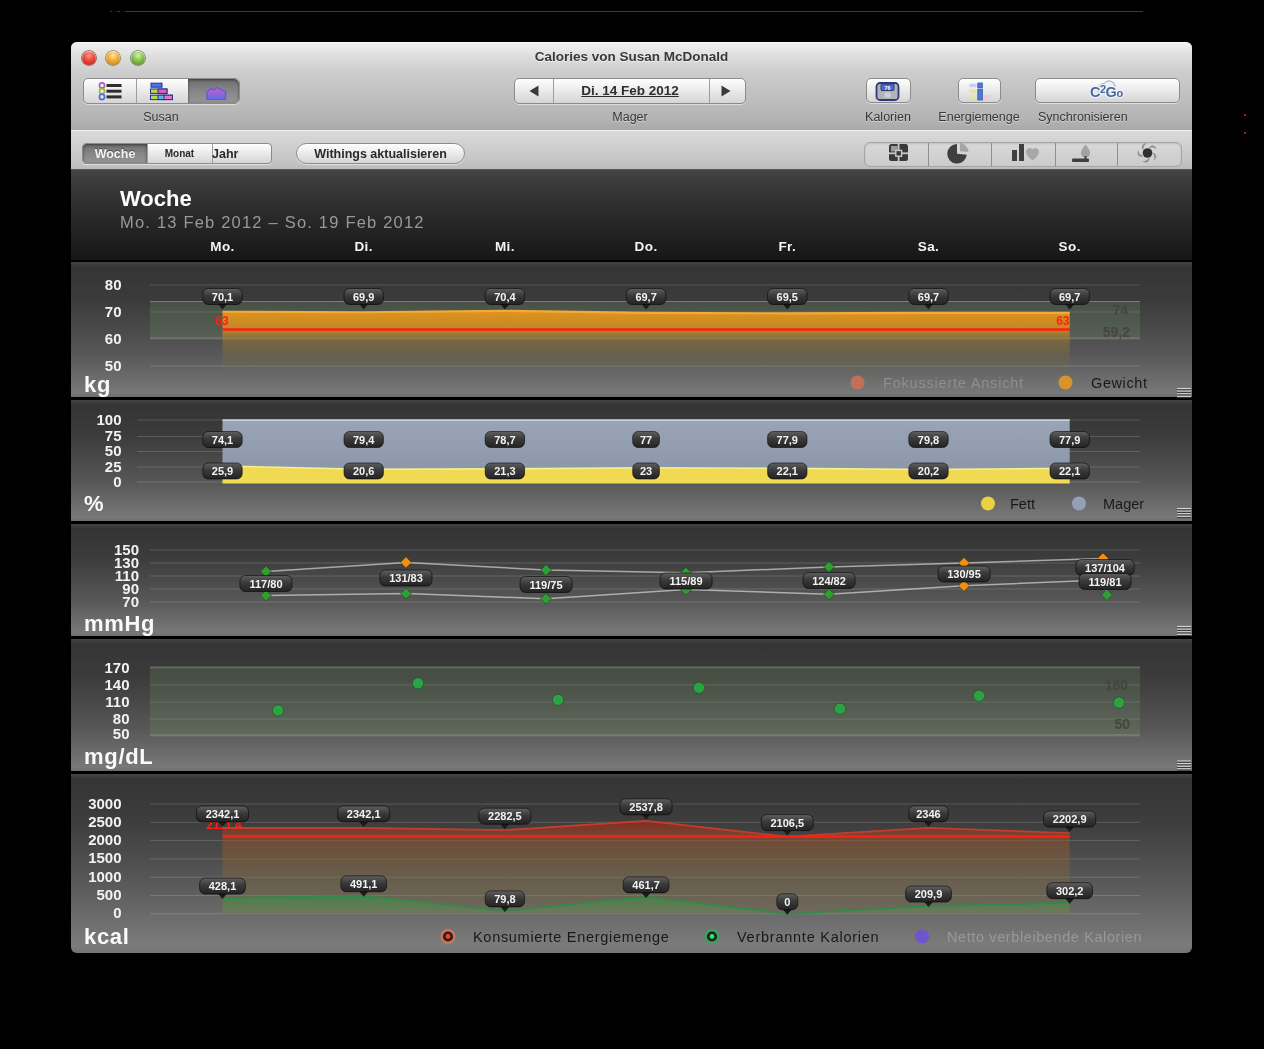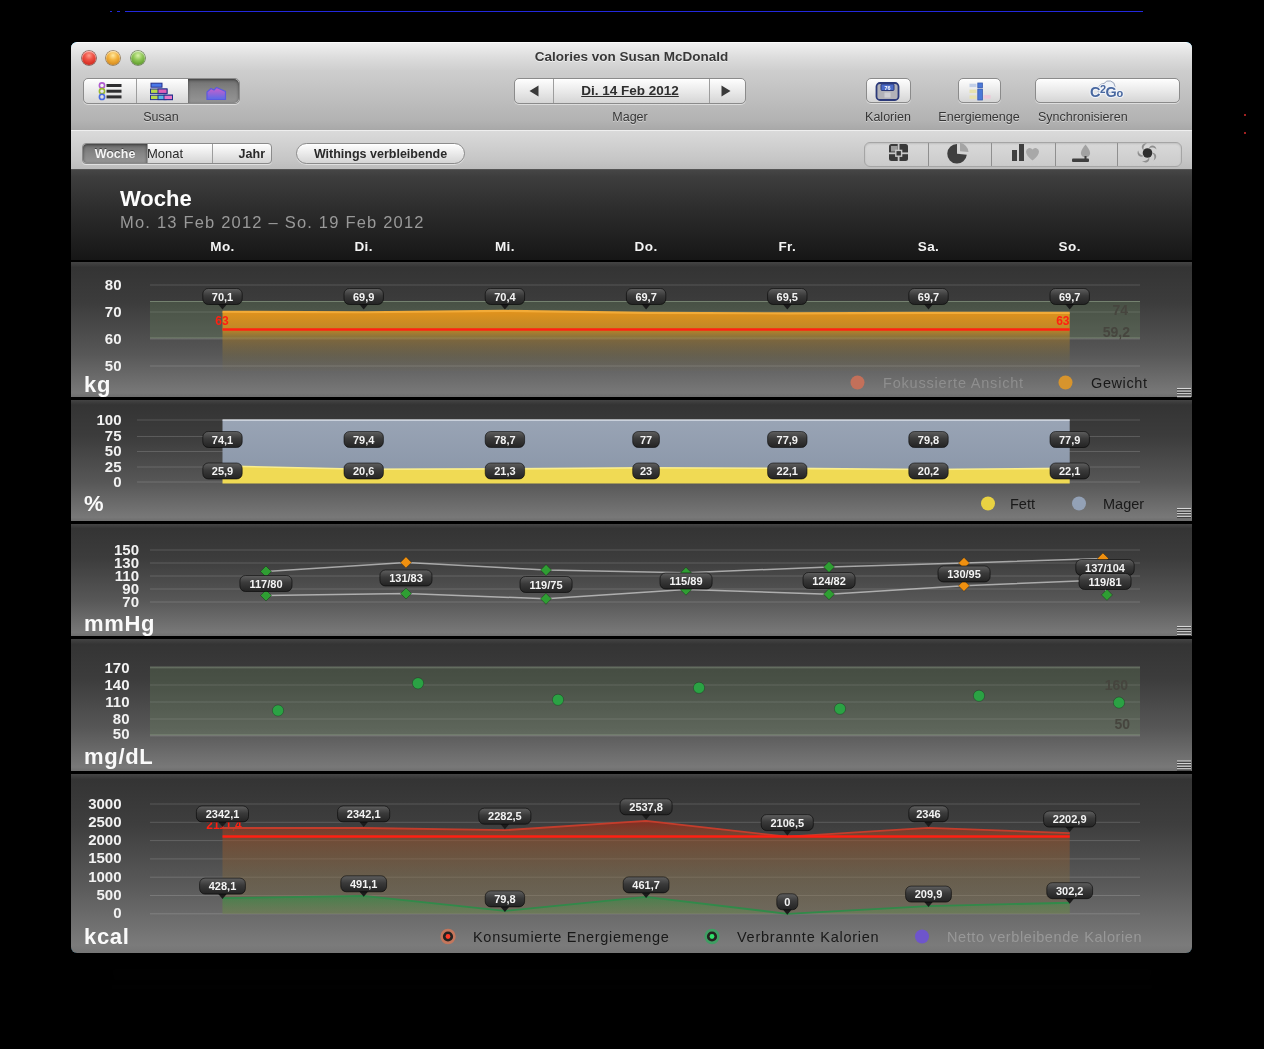--- a/index.html
+++ b/index.html
@@ -76,24 +76,24 @@
       <div class="tblabel" style="left:838px;top:40px;width:140px;text-align:center;">Energiemenge</div>
       <div class="btn" style="left:964px;top:8px;width:145px;height:25px;"></div>
       <div class="tblabel" style="left:967px;top:40px;width:140px;text-align:left;">Synchronisieren</div>
     </div>
     <div id="toolbar2">
       <div class="btn" style="left:11px;top:12px;width:190px;height:21px;border-radius:4px;">
         <div class="seldark" style="position:absolute;left:0;top:0;width:64px;bottom:0;border-radius:4px 0 0 4px;"></div>
         <div class="segline" style="left:64px"></div>
           <div class="segline" style="left:129px"></div>
         <div style="position:absolute;left:0;top:0;width:64px;text-align:center;font-size:12.5px;font-weight:bold;color:#f5f5f5;line-height:20px;text-shadow:0 -1px 0 rgba(0,0,0,0.45);">Woche</div>
-        <div style="position:absolute;left:64px;top:0;width:65px;text-align:left;font-size:13px;font-weight:normal;color:#2a2a2a;line-height:20px;">Monat</div>
-        <div style="position:absolute;left:121px;top:0;width:61px;text-align:right;font-size:12.5px;font-weight:bold;color:#2a2a2a;line-height:20px;">Jahr</div>
+        <div style="position:absolute;left:64px;top:0;width:65px;text-align:center;font-size:10px;font-weight:bold;color:#2a2a2a;line-height:20px;">Monat</div>
+        <div style="position:absolute;left:129px;top:0;width:61px;text-align:left;font-size:12.5px;font-weight:bold;color:#2a2a2a;line-height:20px;">Jahr</div>
       </div>
-      <div class="btn" style="left:225px;top:12px;width:169px;height:21px;border-radius:11px;text-align:center;font-size:12.5px;font-weight:bold;color:#2a2a2a;line-height:20px;">Withings verbleibende</div>
+      <div class="btn" style="left:225px;top:12px;width:169px;height:21px;border-radius:11px;text-align:center;font-size:12.5px;font-weight:bold;color:#2a2a2a;line-height:20px;">Withings aktualisieren</div>
       <div class="btn" style="left:793px;top:11px;width:318px;height:25px;border-radius:6px;background:linear-gradient(#d9d9d9,#cbcbcb);border-color:#a5a5a5;box-shadow:inset 0 1px 2px rgba(0,0,0,0.12);">
         <div class="segline" style="left:63px;background:#8f8f8f"></div>
         <div class="segline" style="left:126px;background:#8f8f8f"></div>
         <div class="segline" style="left:190px;background:#8f8f8f"></div>
         <div class="segline" style="left:252px;background:#8f8f8f"></div>
       </div>
     </div>
     <div id="content">
       <div class="sect" id="sec-head"></div>
       <div class="sect" id="sec-kg"></div>

